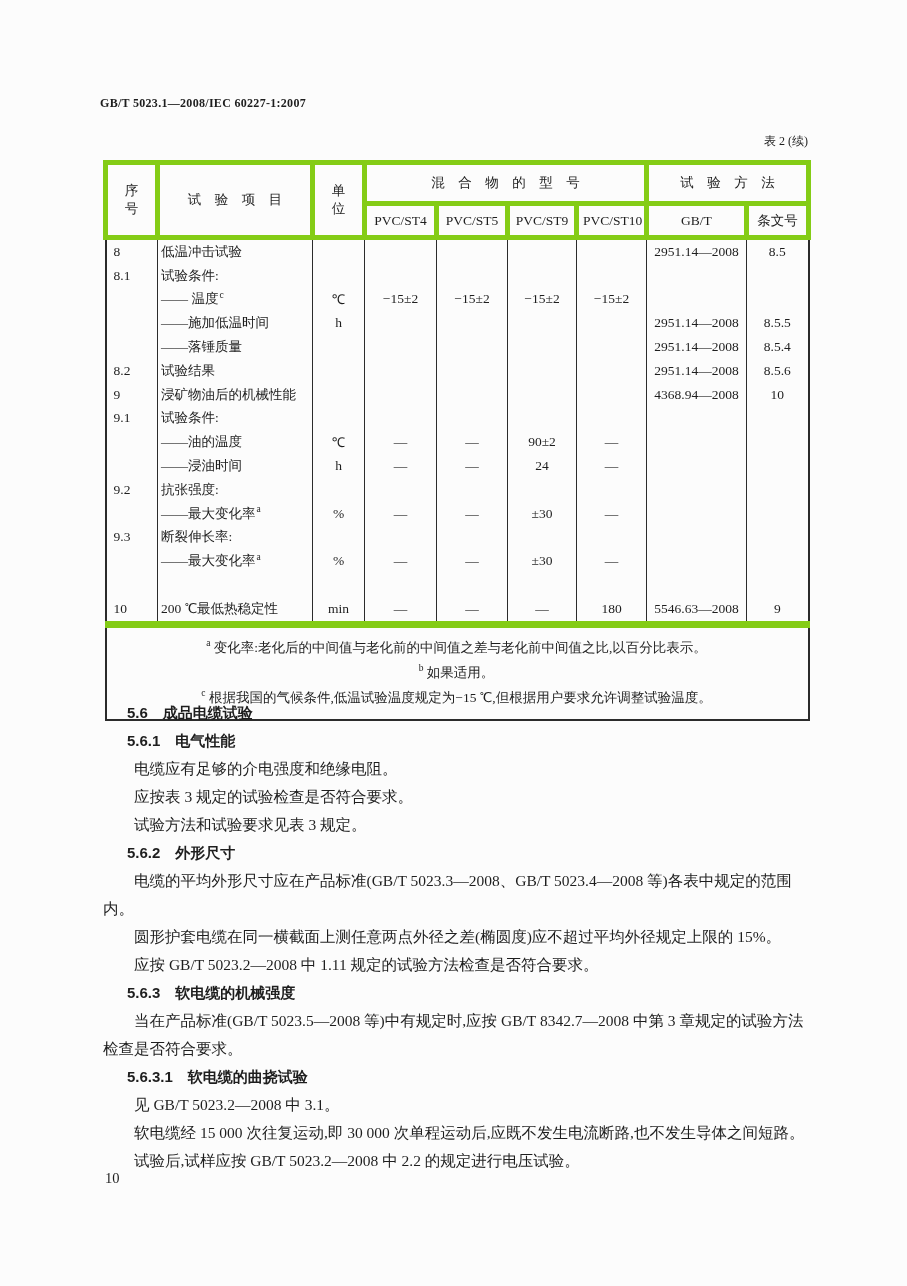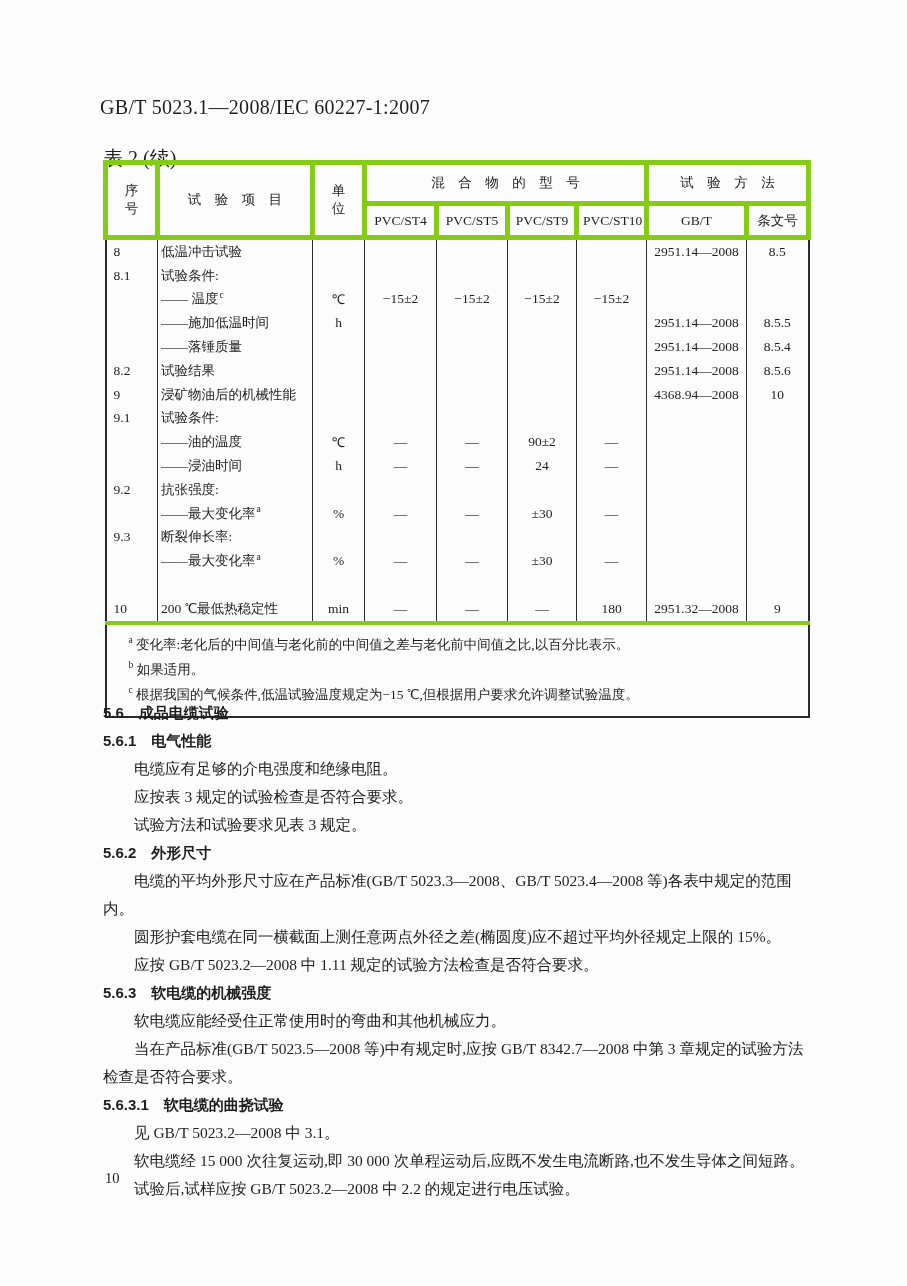--- a/index.html
+++ b/index.html
@@ -8,25 +8,25 @@
     position:relative;
     width:907px; height:1286px;
     margin:0 auto;
     background:#fcfcfc;
     font-family:"Liberation Serif", serif;
     color:#1e1e1e;
     overflow:hidden;
   }
   .doc-header {
     position:absolute; left:100px; top:96px;
-    font-size:20px; font-weight:normal; letter-spacing:0.3px;
+    font-size:12px; font-weight:bold; letter-spacing:0.3px;
   }
   .table-title {
     position:absolute; left:103px; top:133px; width:705px;
-    text-align:left; font-size:20px;margin-top:12px;
+    text-align:right; font-size:12px;
   }
   table.std-table {
     position:absolute; left:103px; top:160px;
     width:705px;
     border-collapse:collapse; table-layout:fixed;
     font-size:13.5px;
     border:2px solid #2b2b2b;
   }
   table.std-table th {
     border:5px solid #84cc16;
@@ -41,35 +41,36 @@
     border-right:1px solid #2b2b2b;
     border-top:none; border-bottom:none;
     height:23.8px; padding:0 3px;
     text-align:center; vertical-align:middle;
     white-space:nowrap; overflow:hidden;
   }
   tbody.body td.c-seq { text-align:left; padding-left:7px; }
   tbody.body td.c-item { text-align:left; padding-left:3px; }
   tr.spacer td { height:24px; }
   tbody.notes td {
-    border-top:4px solid #84cc16;
+    border-top:7px solid #84cc16;
     border-left:none; border-right:none;
     padding:7px 23px 9px 21px;
-    text-align:left; vertical-align:top;
+    text-align:center; vertical-align:top;
   }
   .note-line { line-height:25px; font-size:13.5px; }
   sup { font-size:9.5px; line-height:0; margin-left:1px; }
   .sections {
     position:absolute; left:103px; top:699px; width:706px;
     font-size:15.5px; line-height:28px;
   }
   .sections .h2, .sections .h3, .sections .h4 {
     font-weight:bold;
     font-family:"Liberation Sans", sans-serif;
     font-size:15px;
+    margin-left:24px;
   }
   .sections .p { text-indent:2em; }
   .page-number {
     position:absolute; left:105px; top:1170px;
     font-size:14.5px;
   }
 </style>
 </head>
 <body>
 
@@ -275,21 +276,21 @@
           <td class="c-val"></td>
         </tr>
         <tr>
           <td class="c-seq">10</td>
           <td class="c-item"><span>200 ℃最低热稳定性</span></td>
           <td class="c-val">min</td>
           <td class="c-val">—</td>
           <td class="c-val">—</td>
           <td class="c-val">—</td>
           <td class="c-val">180</td>
-          <td class="c-val">2951.32—2008</td>
+          <td class="c-val">5546.63—2008</td>
           <td class="c-val">9</td>
         </tr>
       </tbody>
     <tbody class="notes">
       <tr>
         <td colspan="9">
             <div id="notes-holder">
               <div class="note-line"><sup>a</sup> <span>变化率:老化后的中间值与老化前的中间值之差与老化前中间值之比,以百分比表示。</span></div>
               <div class="note-line"><sup>b</sup> <span>如果适用。</span></div>
               <div class="note-line"><sup>c</sup> <span>根据我国的气候条件,低温试验温度规定为−15 ℃,但根据用户要求允许调整试验温度。</span></div>
@@ -303,21 +304,20 @@
       <div class="h2">5.6　成品电缆试验</div>
       <div class="h3">5.6.1　电气性能</div>
       <div class="p">电缆应有足够的介电强度和绝缘电阻。</div>
       <div class="p">应按表 3 规定的试验检查是否符合要求。</div>
       <div class="p">试验方法和试验要求见表 3 规定。</div>
       <div class="h3">5.6.2　外形尺寸</div>
       <div class="p">电缆的平均外形尺寸应在产品标准(GB/T 5023.3—2008、GB/T 5023.4—2008 等)各表中规定的范围内。</div>
       <div class="p">圆形护套电缆在同一横截面上测任意两点外径之差(椭圆度)应不超过平均外径规定上限的 15%。</div>
       <div class="p">应按 GB/T 5023.2—2008 中 1.11 规定的试验方法检查是否符合要求。</div>
       <div class="h3">5.6.3　软电缆的机械强度</div>
-      <div class="p">软电缆应能经受住正常使用时的弯曲和其他机械应力。</div>
       <div class="p">当在产品标准(GB/T 5023.5—2008 等)中有规定时,应按 GB/T 8342.7—2008 中第 3 章规定的试验方法检查是否符合要求。</div>
       <div class="h4">5.6.3.1　软电缆的曲挠试验</div>
       <div class="p">见 GB/T 5023.2—2008 中 3.1。</div>
       <div class="p">软电缆经 15 000 次往复运动,即 30 000 次单程运动后,应既不发生电流断路,也不发生导体之间短路。</div>
       <div class="p">试验后,试样应按 GB/T 5023.2—2008 中 2.2 的规定进行电压试验。</div>
     </div>
 
   <div class="page-number">10</div>
 
 </div>

